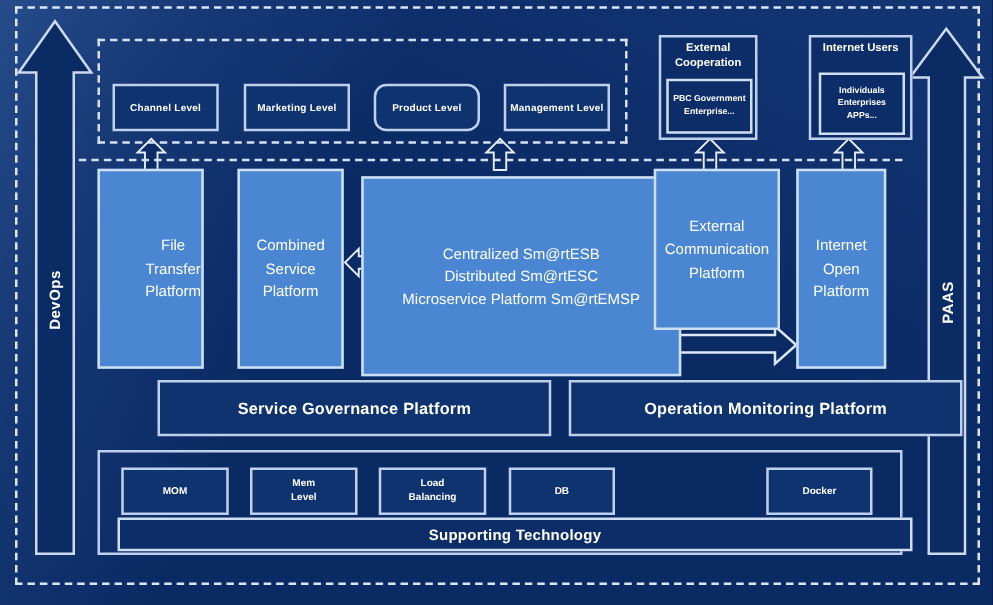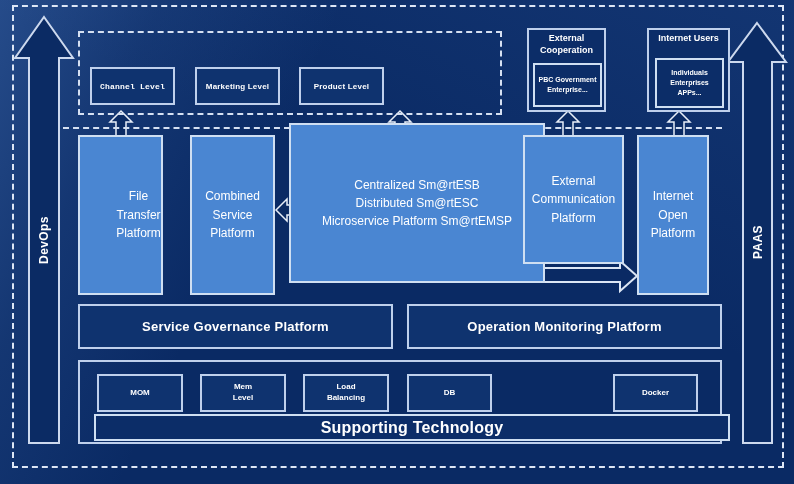--- a/index.html
+++ b/index.html
@@ -15,38 +15,38 @@
   .abs{position:absolute;box-sizing:border-box;}
   .outer-dashed{border:2px dashed #dde6f5;}
   .dashedbox{border:2px dashed #d5e0f2;}
   .connector{border-top:2px dashed #d5e0f2;}
   .darkbox{
     background:#0f336f;border:2px solid #bfd0ec;
     display:flex;align-items:center;justify-content:center;text-align:center;
   }
   .levelbox{font-size:8px;font-weight:bold;letter-spacing:.2px;}
   .techbox{font-size:8px;font-weight:bold;line-height:1.35;}
-  .govbox{font-size:13px;font-weight:600;letter-spacing:.2px;}
+  .govbox{font-size:13px;font-weight:600;letter-spacing:.2px;margin-left:48px;}
   .bluebox{
     background:#4a86d2;border:2px solid #cfdff2;
     display:flex;align-items:center;justify-content:center;text-align:center;
     font-size:12px;line-height:1.55;
   }
   .groupbox{background:#0c2d68;border:2px solid #bfd0ec;text-align:center;}
   .groupbox .title{font-size:9px;font-weight:600;line-height:1.3;padding-top:3px;}
   .innerbox{
     background:#0c2d68;border:2px solid #cfdff2;
     display:flex;align-items:center;justify-content:center;text-align:center;
     font-size:7px;font-weight:bold;line-height:1.45;
   }
   .container-frame{border:2px solid #bfd0ec;background:transparent;}
   .banner{
     background:#0c2d68;border:2px solid #cfdff2;
     display:flex;align-items:center;justify-content:center;
-    font-size:16px;font-weight:bold;letter-spacing:.2px;
+    font-size:12px;font-weight:bold;letter-spacing:.2px;
   }
   .rail-label{
     font-size:12px;font-weight:bold;text-align:center;letter-spacing:.4px;
     transform:rotate(-90deg);width:80px;height:16px;line-height:16px;
   }
   .preline{white-space:pre-line;}
   svg{display:block;}
 </style>
 </head>
 <body>
@@ -70,23 +70,24 @@
 
     <polygon points="508,268 620,268 620,261 637,276 620,291 620,282 508,282" fill="#0a2a64" stroke="#dce6f5" stroke-width="2"></polygon>
   </svg>
 
   <div class="abs rail-label" style="left:4px;top:232px;">DevOps</div>
   <div class="abs rail-label" style="left:718px;top:234px;">PAAS</div>
 
   <div class="abs connector" style="left:63px;top:127px;width:659px;height:0;"></div>
 
   <div class="abs dashedbox" style="left:78px;top:31px;width:424px;height:84px;"></div>
-  <div class="abs darkbox levelbox" style="left:90px;top:67px;width:85px;height:38px;font-family:Liberation Mono, monospace;">Channel Level</div>
+  <div class="abs darkbox levelbox" style="left:90px;top:67px;width:85px;height:38px;">Channel Level</div>
   <div class="abs darkbox levelbox" style="left:195px;top:67px;width:85px;height:38px;">Marketing Level</div>
-  <div class="abs darkbox levelbox" style="left:299px;top:67px;width:85px;height:38px;">Product Level</div>
+  <div class="abs darkbox levelbox" style="left:299px;top:67px;width:85px;height:38px;border-radius:10px;">Product Level</div>
+  <div class="abs darkbox levelbox" style="left:403px;top:67px;width:85px;height:38px;">Management Level</div>
 
   <div class="abs groupbox" style="left:527px;top:28px;width:79px;height:84px;">
     <div class="title preline">External
 Cooperation</div>
     <div class="abs innerbox preline" style="left:4px;top:33px;width:69px;height:44px;">PBC Government
 Enterprise...</div>
   </div>
 
   <div class="abs groupbox" style="left:637px;top:28px;width:83px;height:84px;margin-left:10px;">
     <div class="title">Internet Users</div>
@@ -94,21 +95,21 @@
 Enterprises
 APPs...</div>
   </div>
 
   <div class="abs bluebox preline" style="left:78px;top:135px;width:85px;height:160px;padding-left:36px;">File
 Transfer
 Platform</div>
   <div class="abs bluebox preline" style="left:190px;top:135px;width:85px;height:160px;">Combined
 Service
 Platform</div>
-  <div class="abs bluebox preline" style="left:289px;top:123px;width:256px;height:160px;line-height:1.5;">Centralized Sm@rtESB
+  <div class="abs bluebox preline" style="left:289px;top:141px;width:256px;height:160px;line-height:1.5;">Centralized Sm@rtESB
 Distributed Sm@rtESC
 Microservice Platform Sm@rtEMSP</div>
   <div class="abs bluebox preline" style="left:523px;top:135px;width:101px;height:129px;">External
 Communication
 Platform</div>
   <div class="abs bluebox preline" style="left:637px;top:135px;width:72px;height:160px;">Internet
 Open
 Platform</div>
 
   <div class="abs darkbox govbox" style="left:78px;top:304px;width:315px;height:45px;">Service Governance Platform</div>

